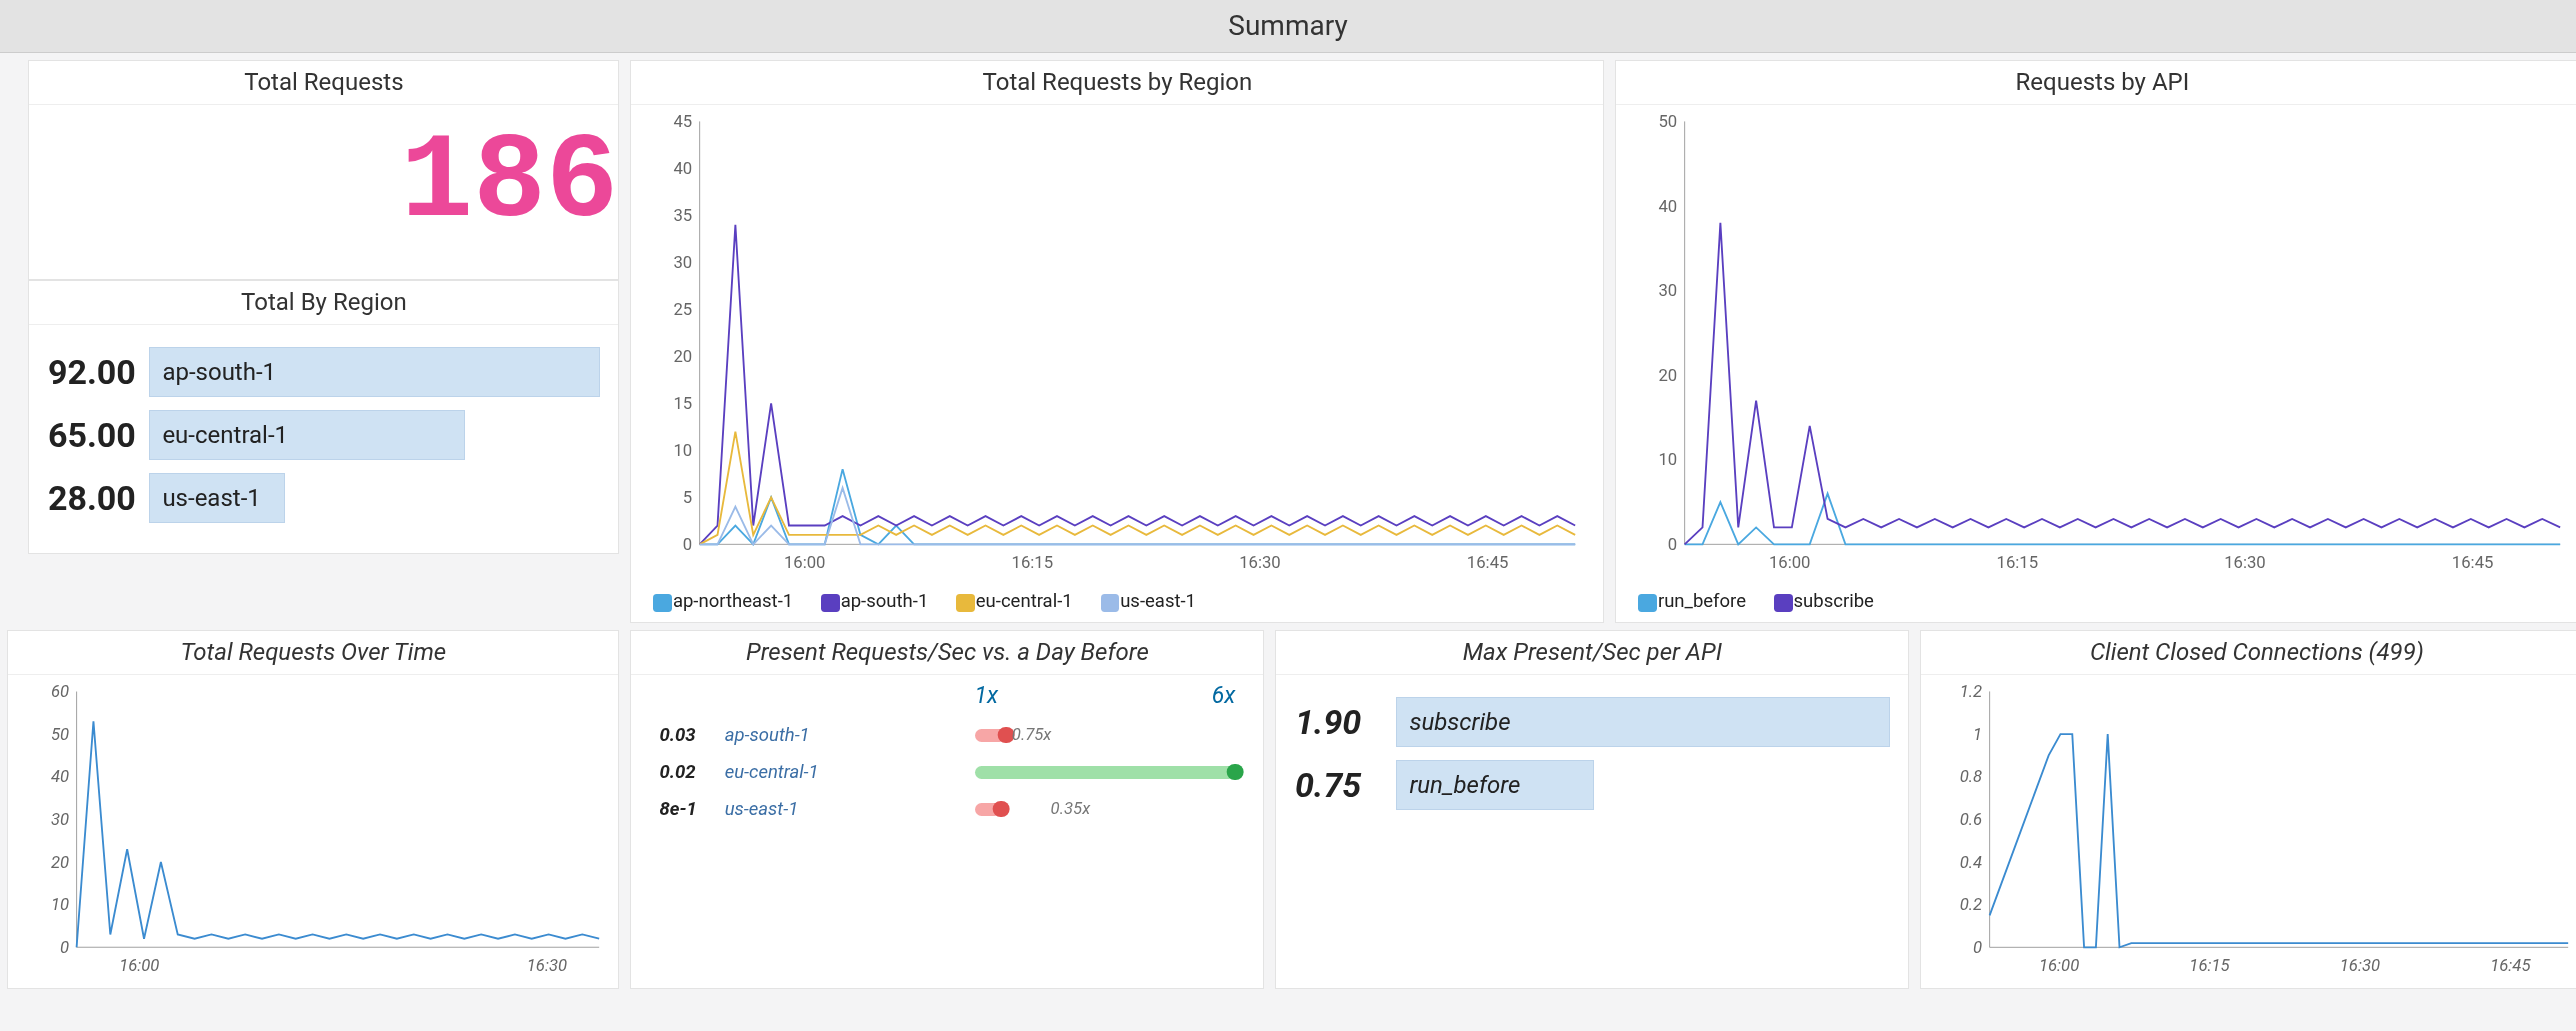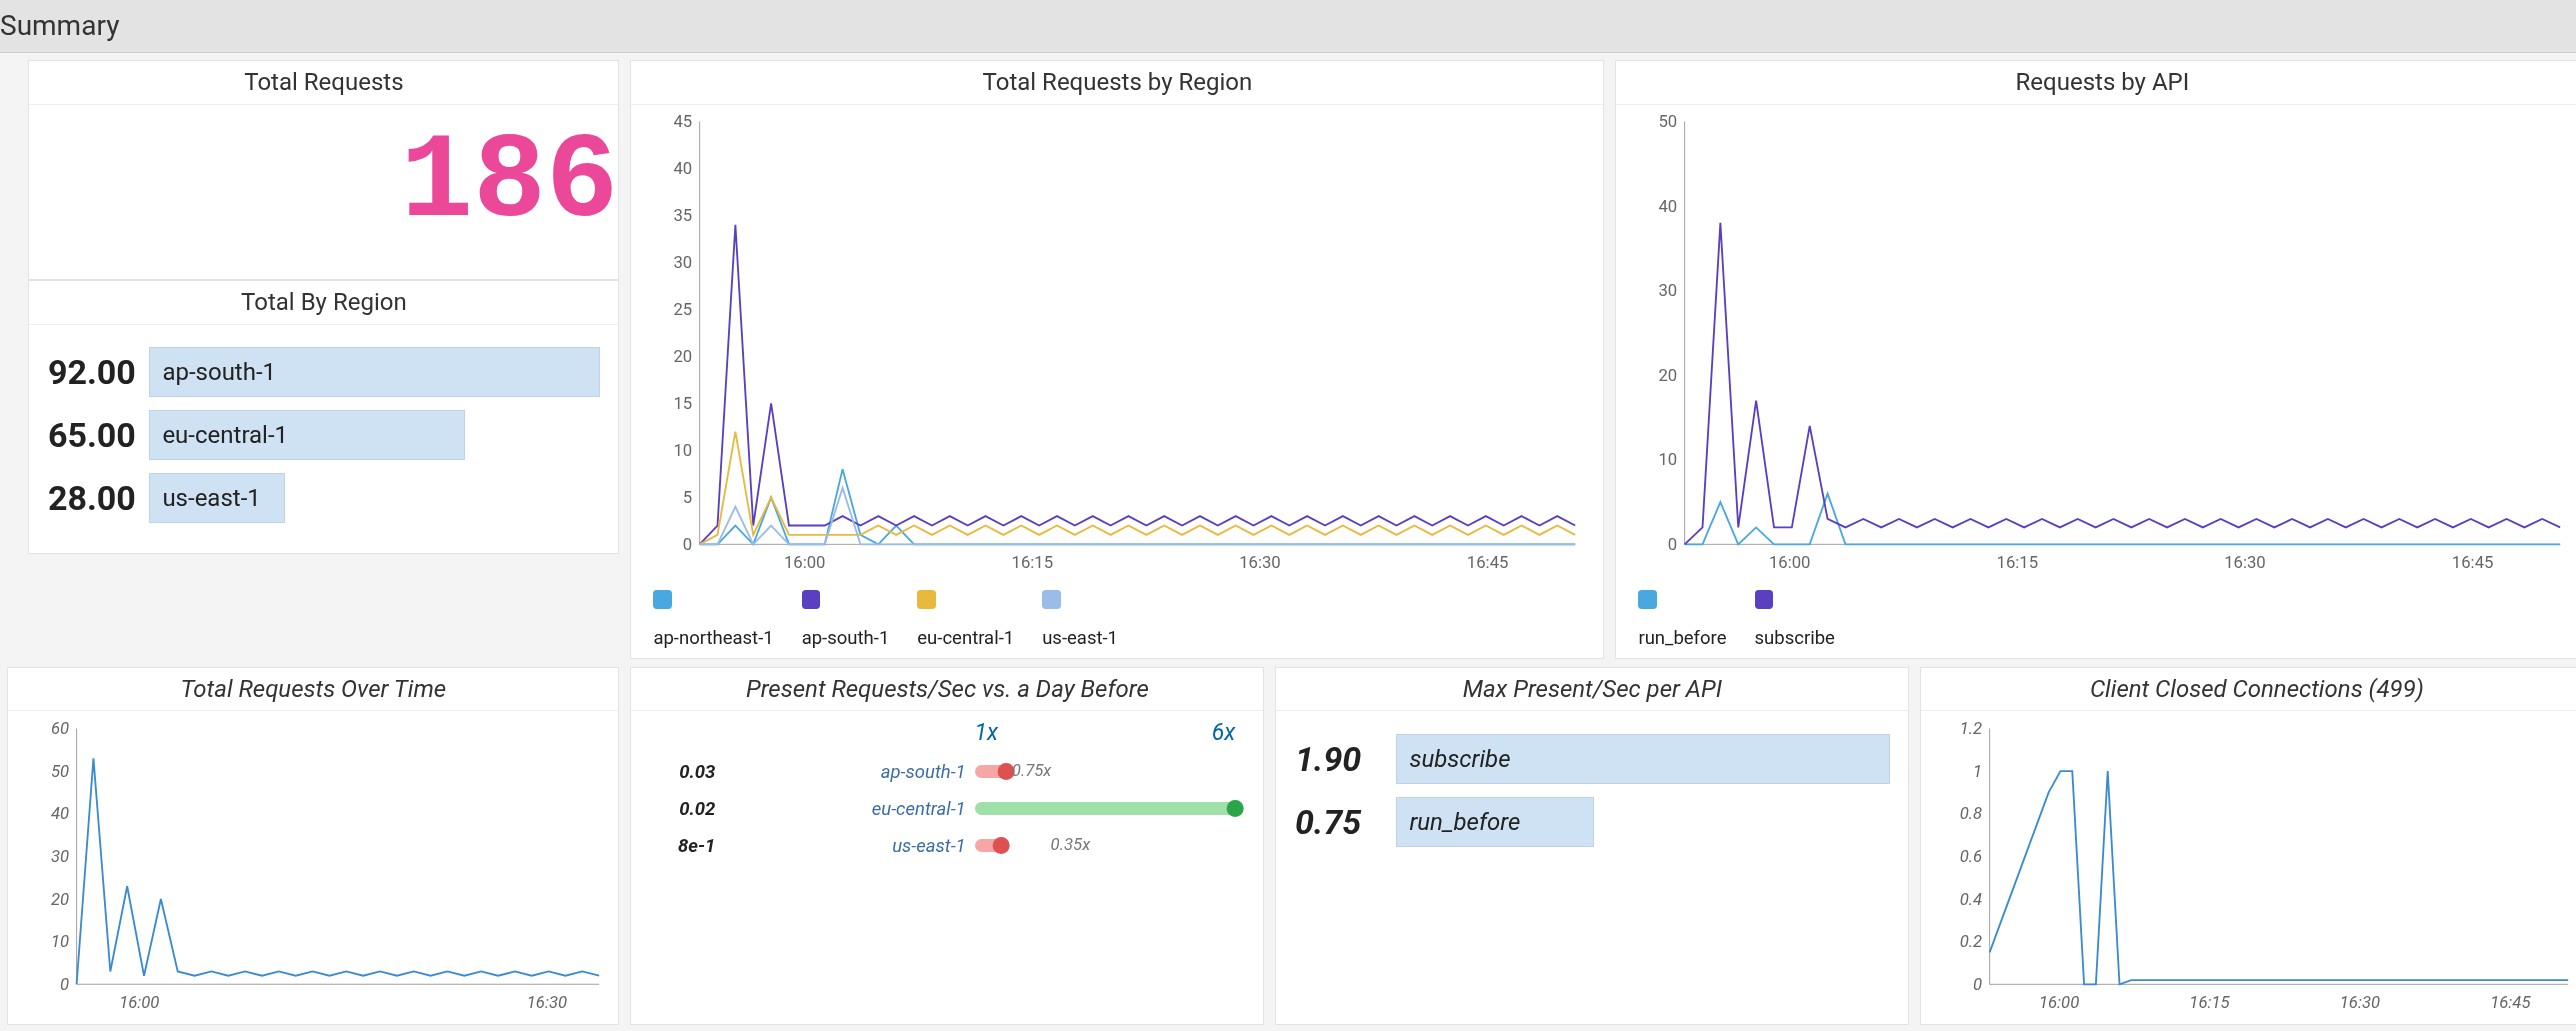--- a/index.html
+++ b/index.html
@@ -5,20 +5,21 @@
   * { box-sizing: border-box; margin: 0; padding: 0; }
   body {
     font-family: -apple-system, BlinkMacSystemFont, "Segoe UI", Roboto, "Helvetica Neue", Arial, sans-serif;
     background: #f4f4f5;
     font-size: 13px;
     color: #333;
     width: 2576px;
   }
   .summary-header {
     background: #e3e3e3;
+    text-align: center;
     padding: 9.3px 0;
     font-size: 28px;
     color: #333;
     border-bottom: 0.9px solid #ccc;
   }
   .grid {
     display: grid;
     grid-template-columns: 612px 974px 974px;
     grid-auto-rows: auto;
     gap: 11px;
@@ -86,35 +87,35 @@
     padding: 7.4px 13px 5.6px 13px;
     position: relative;
   }
   .legend {
     display: flex;
     gap: 28px;
     padding: 5.6px 22px 9.3px 22px;
     font-size: 18.5px;
     color: #222;
   }
-  .legend-item { display: flex; align-items: flex-start; gap: 18px; flex-direction: column; }
+  .legend-item { display: flex; align-items: flex-end; gap: 1px; }
   .legend-swatch {
     width: 18.5px; height: 18.5px; border-radius: 3.7px;
   }
   
   .bullet-head {
     display: flex;
     font-size: 23px;
     color: #0369a1;
     padding: 7.4px 28px 3.7px 28px;
   }
   .bullet-head .spacer { flex: 0 0 315px; }
   .bullet-head .l1 { flex: 0 0 56px; }
   .bullet-head .lgap { flex: 1; }
-  .bullet-rows { padding: 3.7px 28px 18.5px 28px; text-align: right; }
+  .bullet-rows { padding: 3.7px 28px 18.5px 28px; }
   .bullet-row {
     display: flex;
     align-items: center;
     height: 37px;
     gap: 9.3px;
     font-size: 18.5px;
   }
   .bullet-val { width: 56px; font-weight: 700; color: #222; }
   .bullet-name { width: 241px; color: #3b6ea5; }
   .bullet-track {

